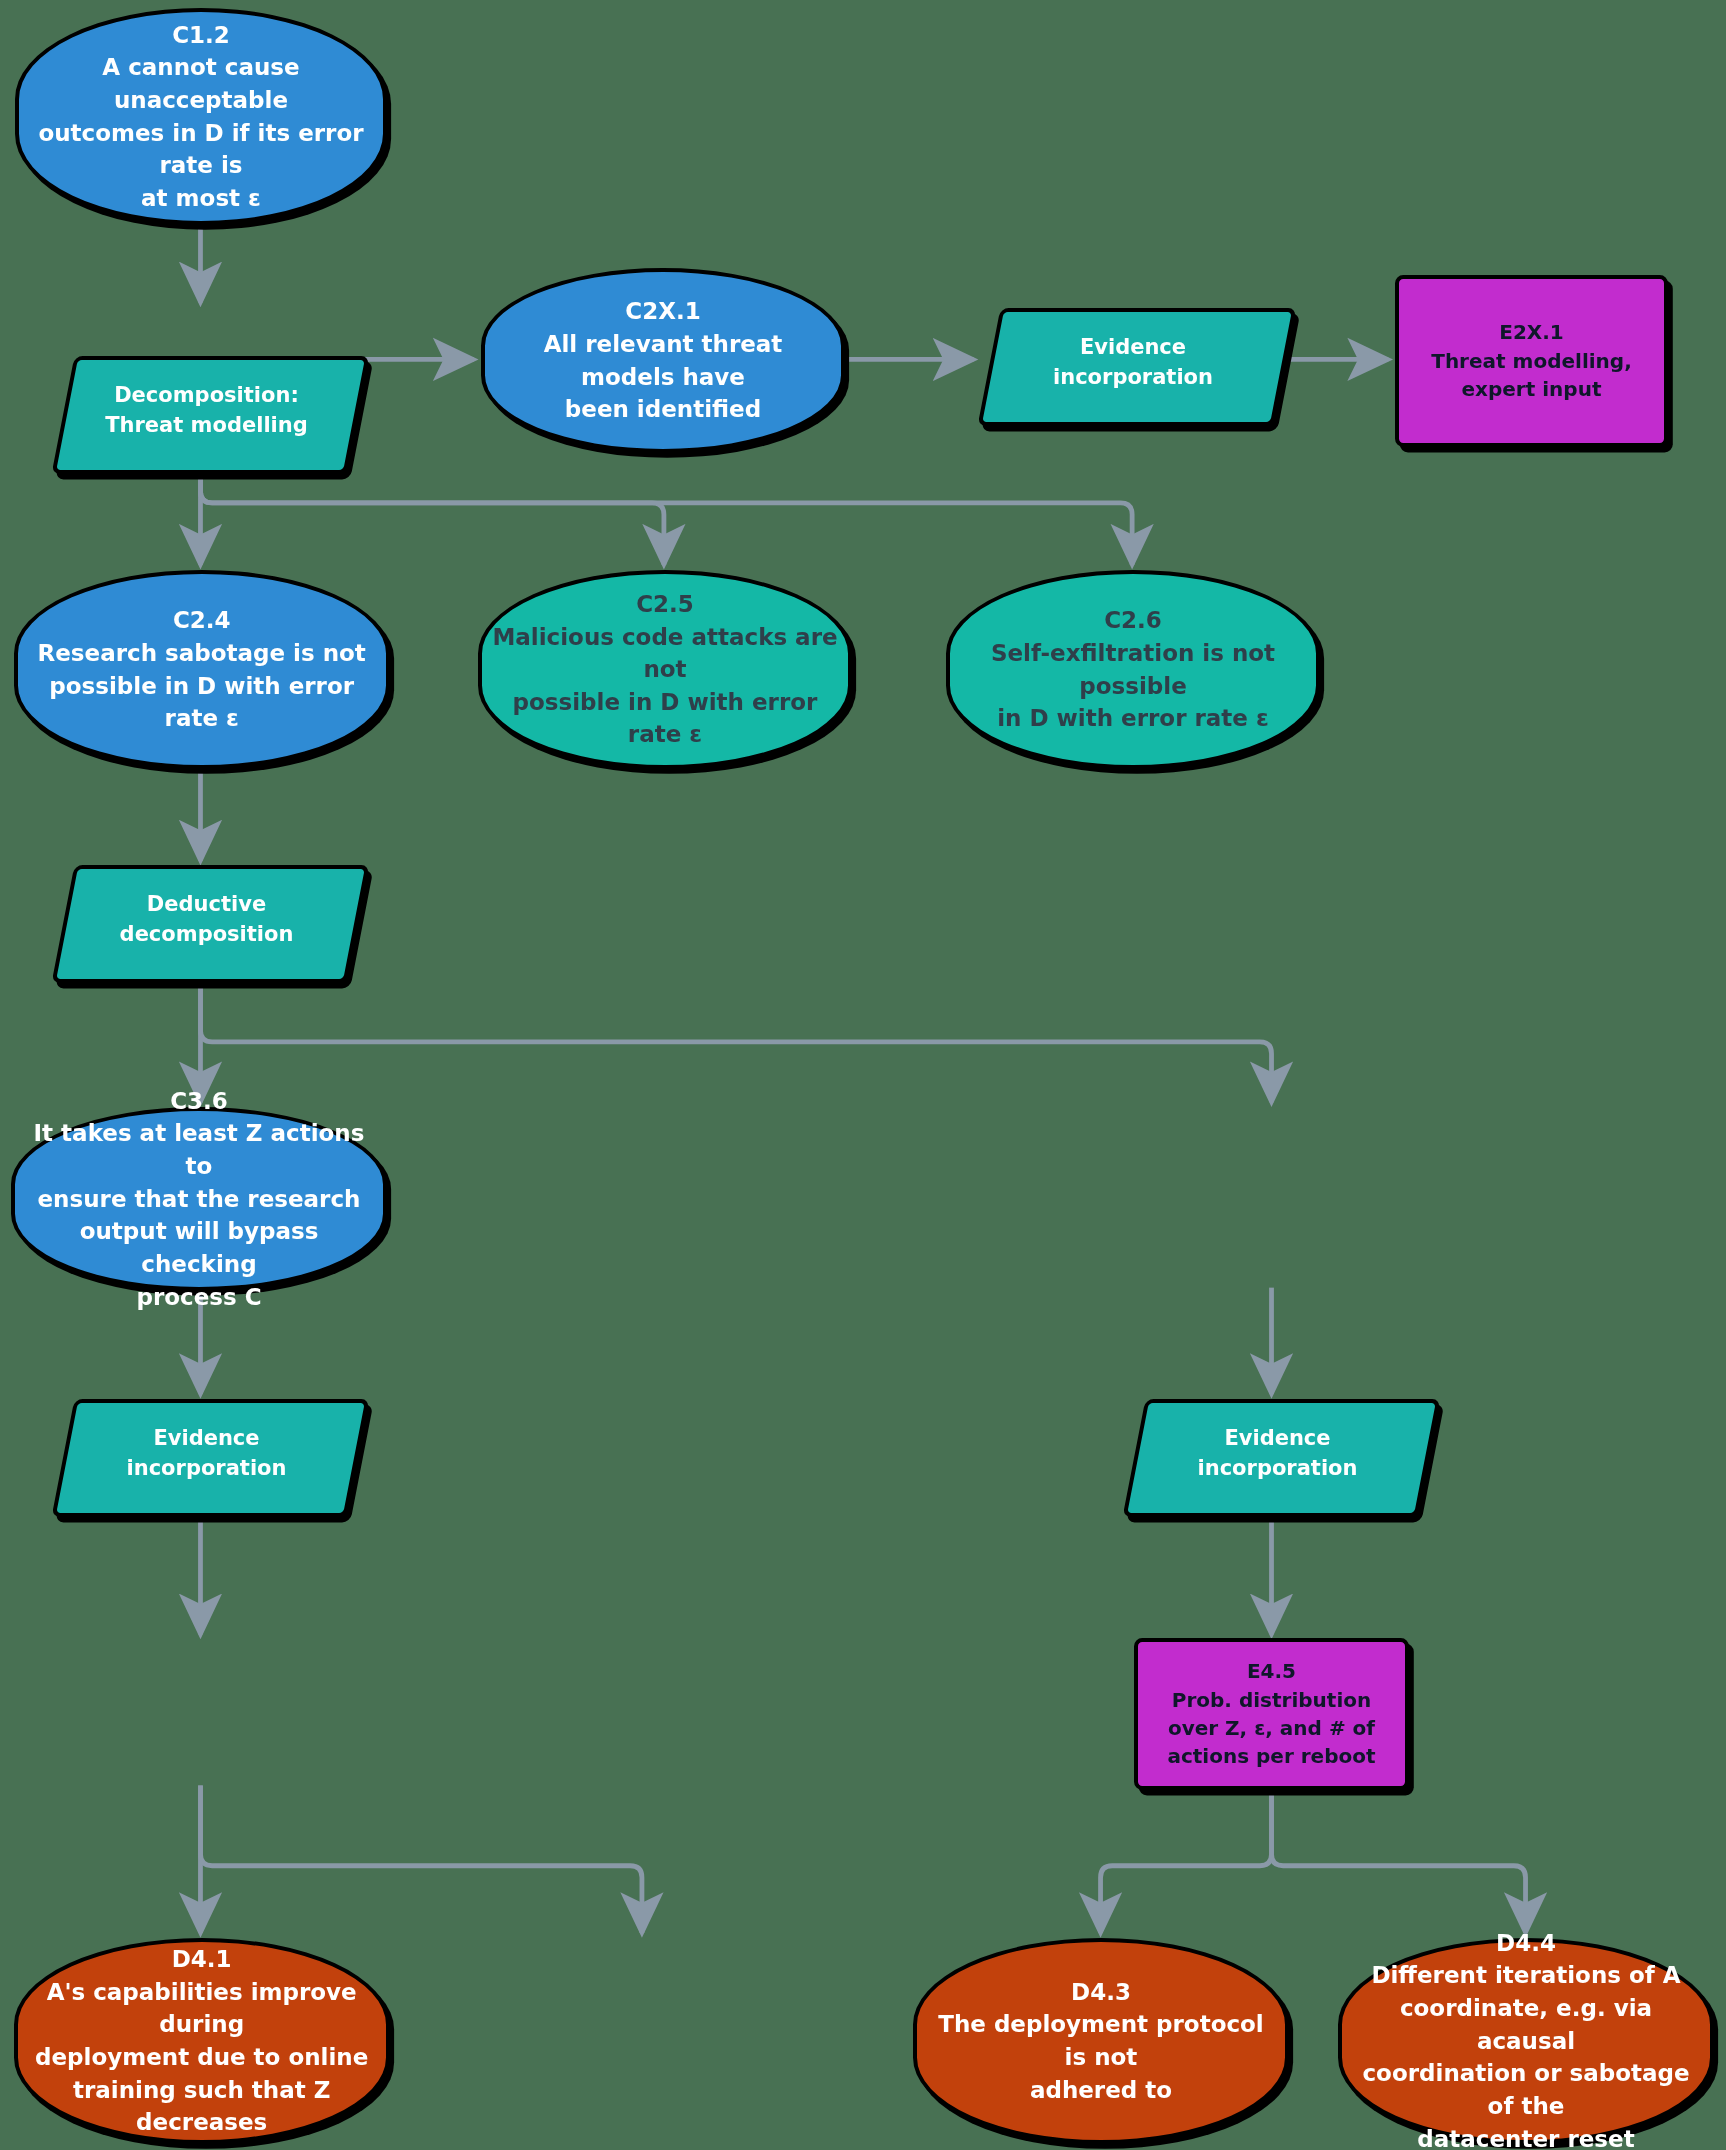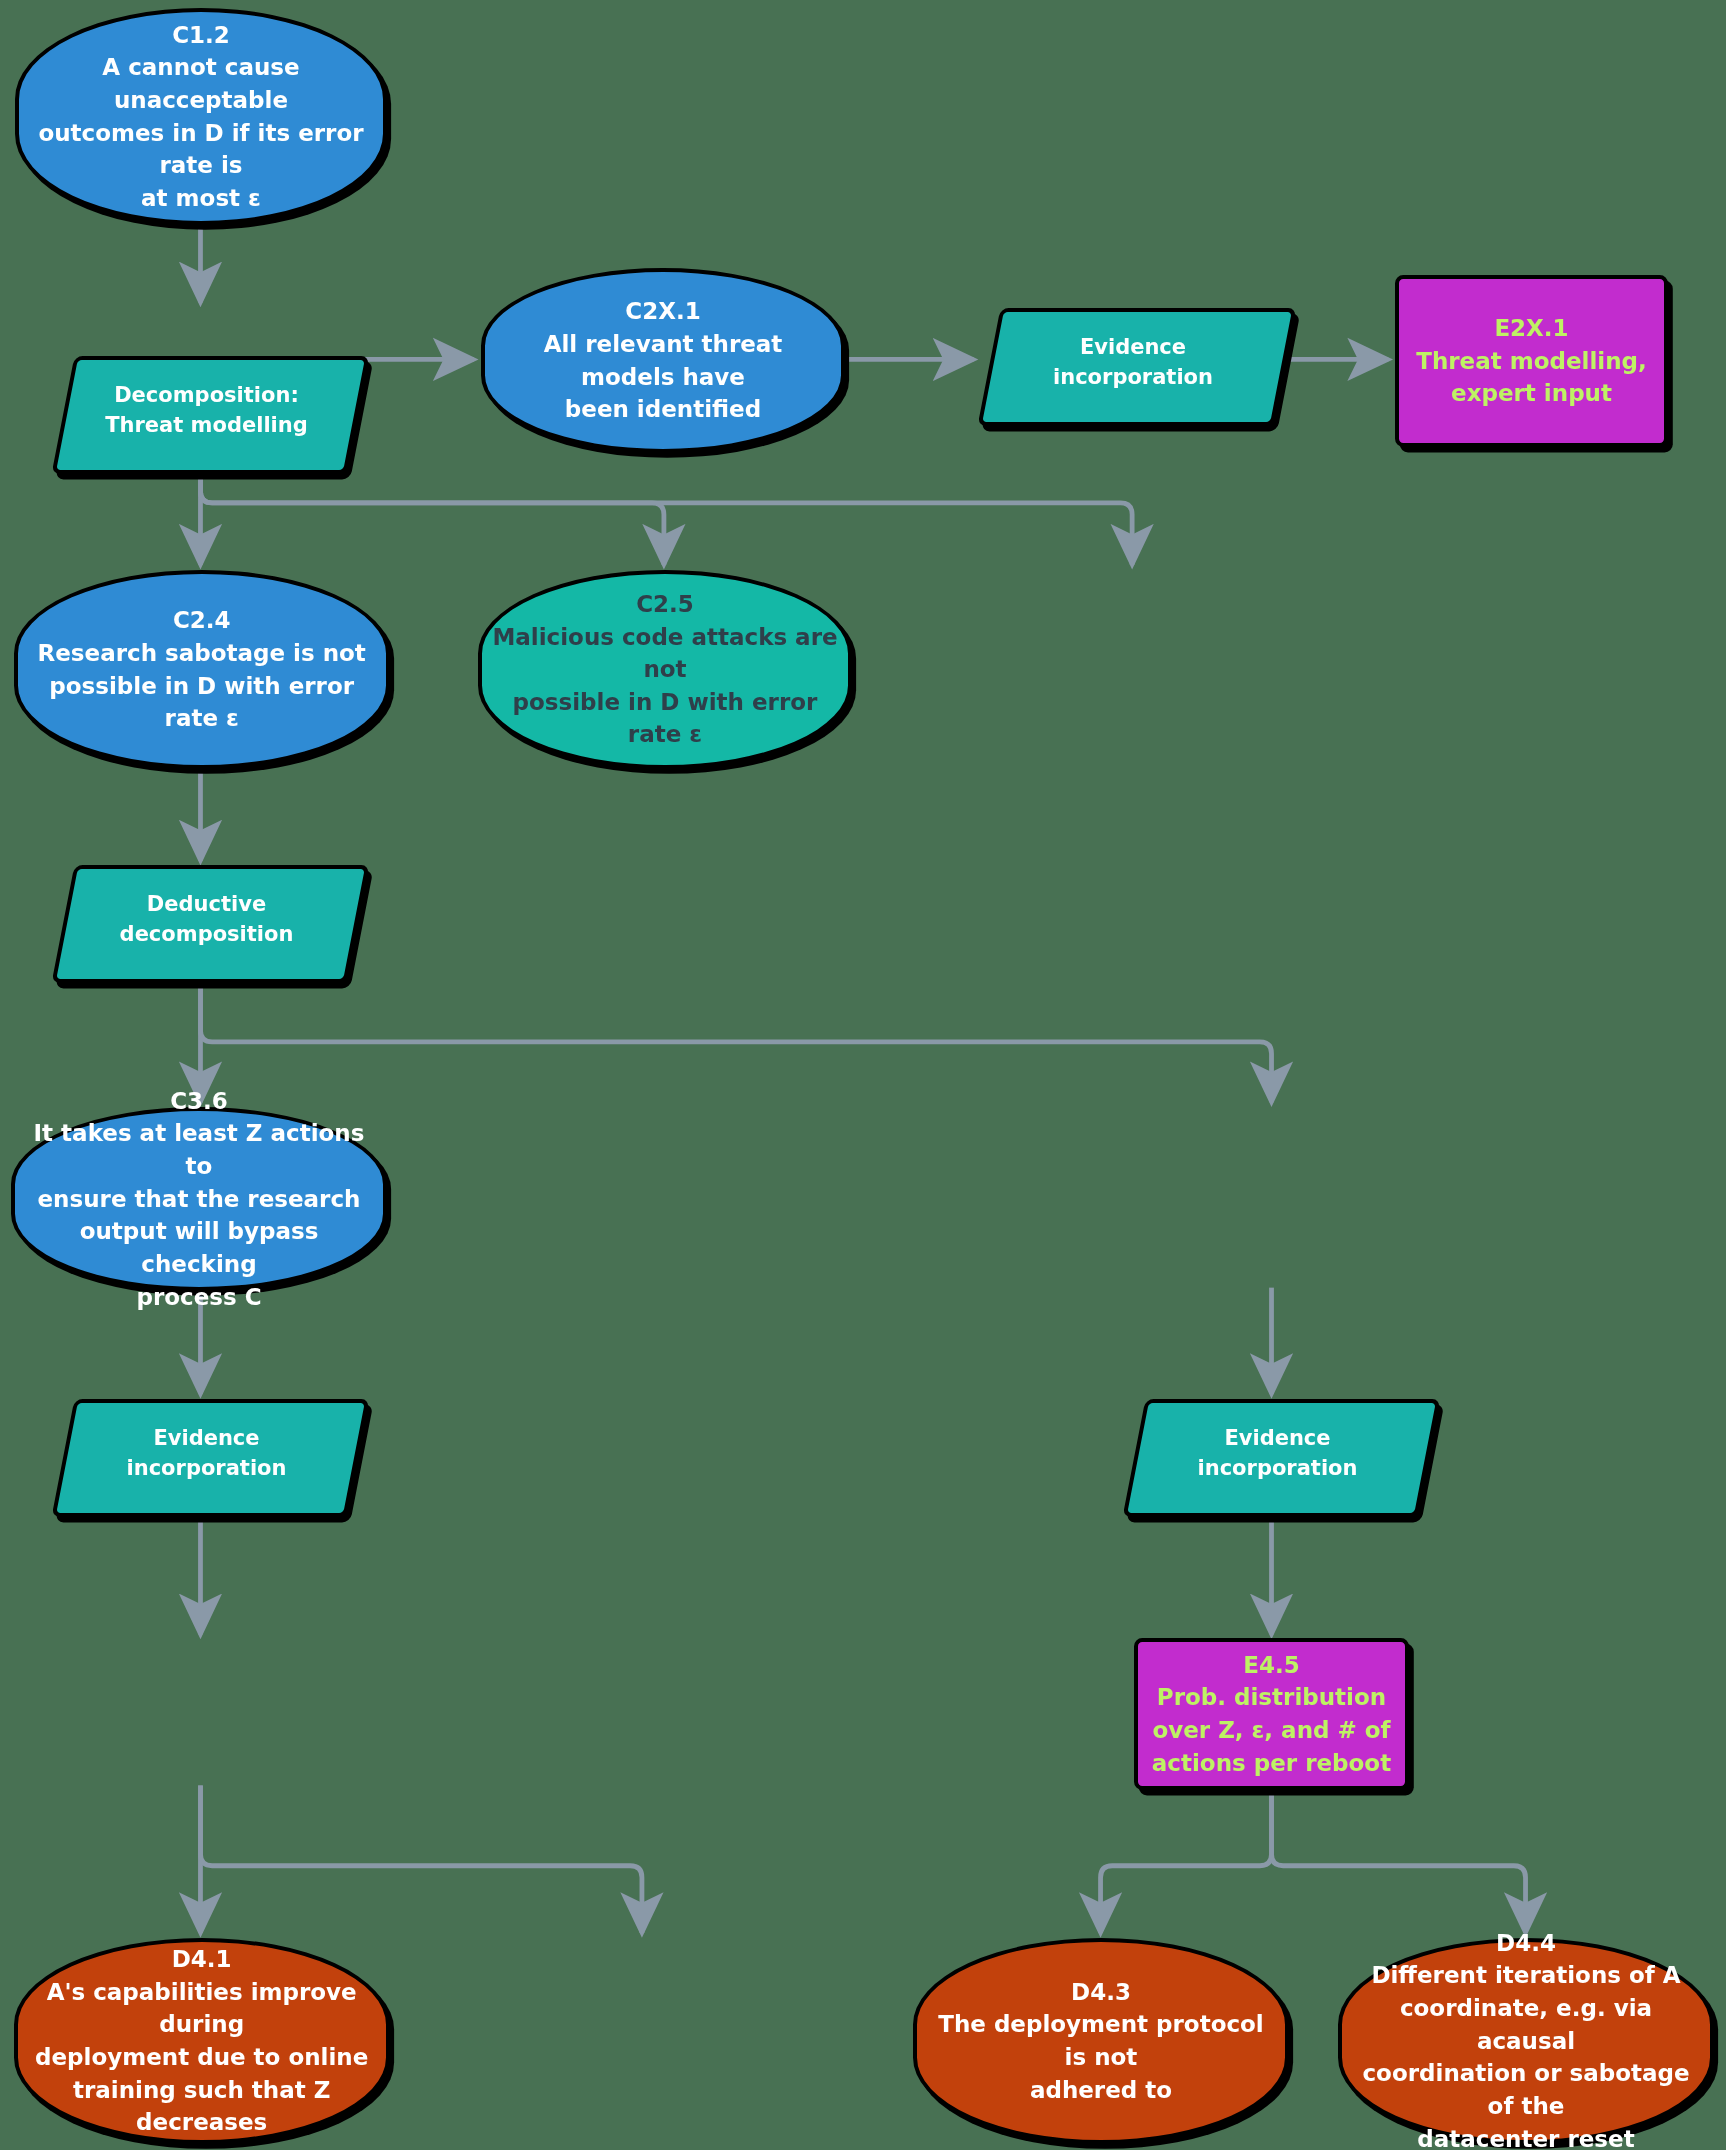--- a/index.html
+++ b/index.html
@@ -50,22 +50,22 @@
   .claim-blue   { background: #2f8bd4; }
   .claim-grey   { background: #14b8a6; color: #2f3f4a; }
   .claim-red    { background: #c2410c; }
 
   
   .evidence {
     background: #c22cce;
     border: 4.8px solid #000000;
     border-radius: 8.2px;
     box-shadow: 4.8px 5.5px 0 0 #000000;
-    color: #bef264;
-    font-size: 23px;
+    color: #0f172a;
+    font-size: 20px;
   }
 
   
   .strategy {
     color: #ffffff;
     font-size: 21px;
     background: transparent;
     border: none;
     box-shadow: none;
   }
@@ -169,20 +169,25 @@
 <span>Research sabotage is not
 possible in D with error rate ε</span></span>
   </div>
 
   <div class="node claim claim-grey" style="left:478px; top:570px; width:374px; height:199px;">
     <span class="txt"><span>C2.5</span>
 <span>Malicious code attacks are not
 possible in D with error rate ε</span></span>
   </div>
 
+  <div class="node claim claim-grey" style="left:946px; top:570px; width:374px; height:199px;">
+    <span class="txt"><span>C2.6</span>
+<span>Self-exfiltration is not possible
+in D with error rate ε</span></span>
+  </div>
 
   <div class="node strategy" style="left:63px; top:865px; width:287px; height:110px;">
     <span class="skew-bg"></span>
     <span class="txt">Deductive
 decomposition</span>
   </div>
 
   <div class="node claim claim-blue" style="left:11px; top:1107px; width:376px; height:184px;text-align:center;">
     <span class="txt"><span>C3.6</span>
 <span>It takes at least Z actions to

